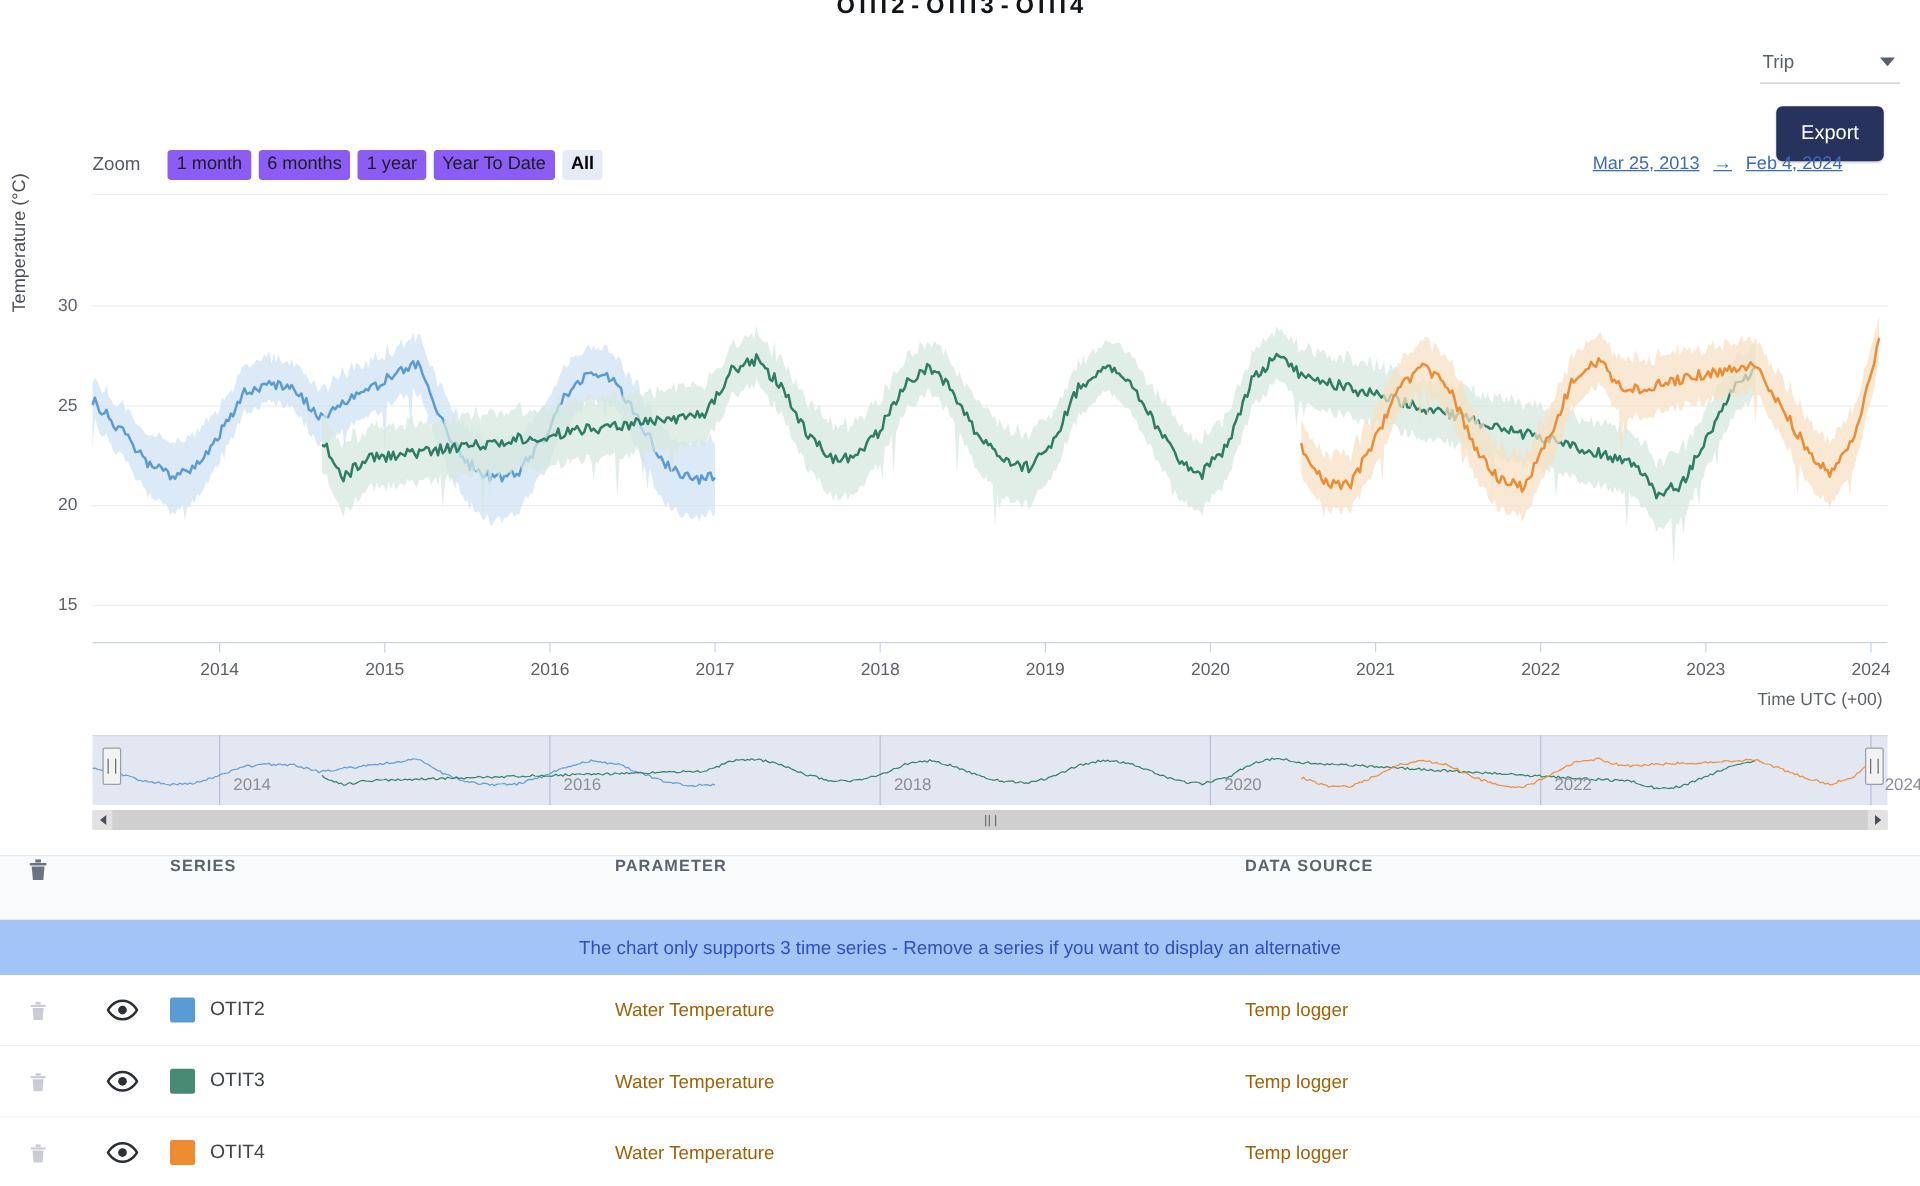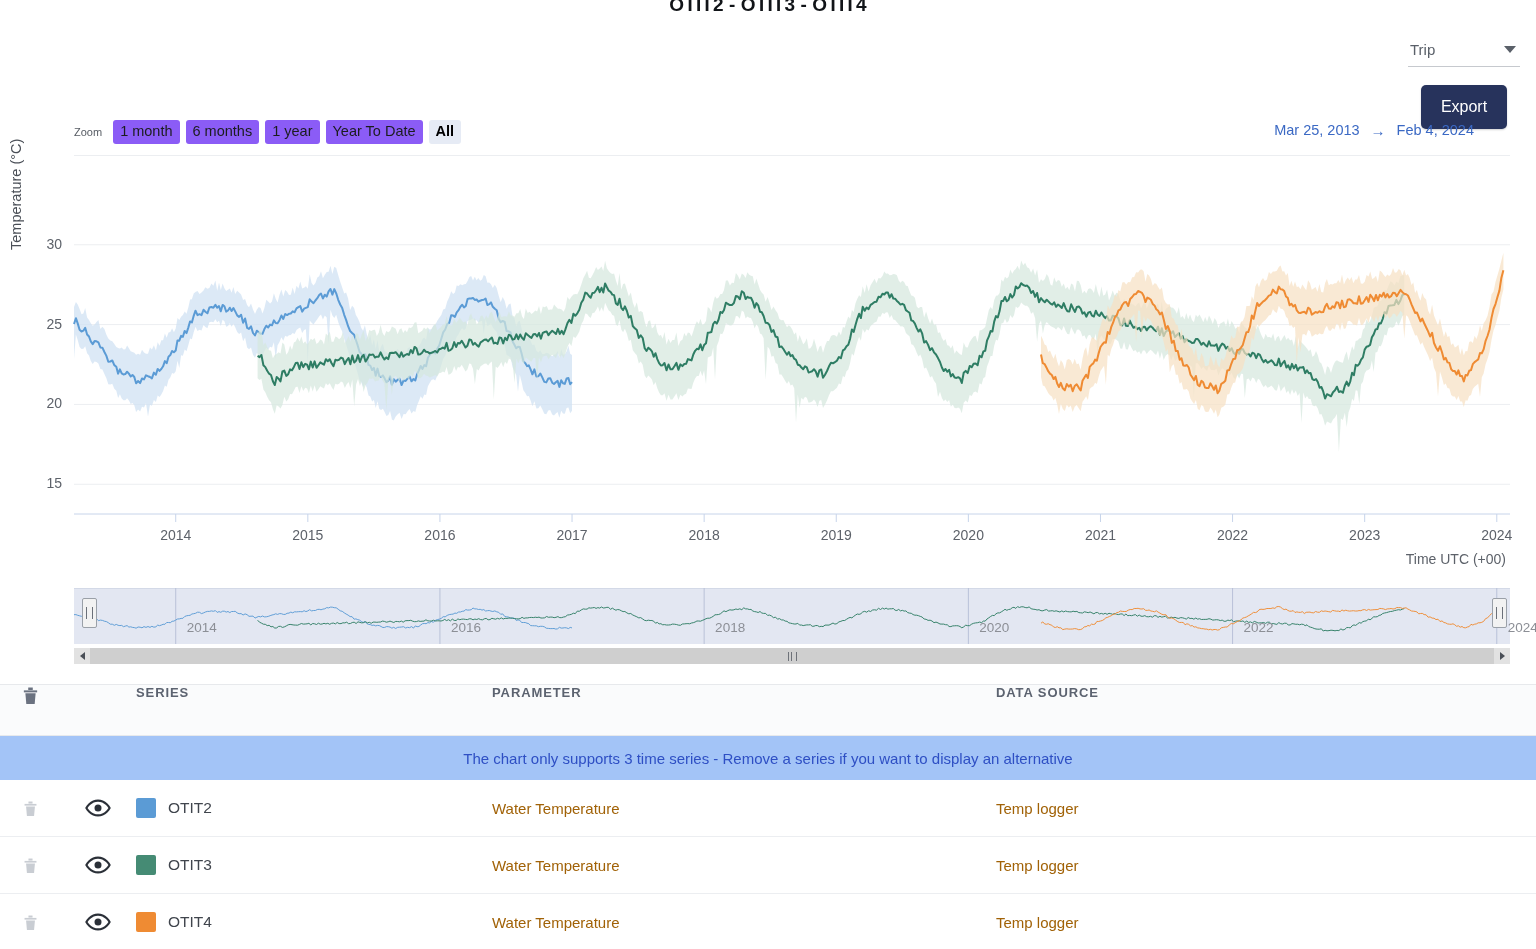--- a/index.html
+++ b/index.html
@@ -51,33 +51,33 @@
   }
 
   
   .range-row {
     position: absolute; top: 120px; left: 0; width: 1536px; height: 26px;
   }
   .zoom-group {
     position: absolute; left: 74px; top: 0;
     display: flex; align-items: center; gap: 6px;
   }
-  .zoom-label { font-size: 11px; color: #565b63; margin-right: 5px; }
+  .zoom-label { font-size: 15px; color: #565b63; margin-right: 16px; }
   .zoom-btn {
     font-size: 14.5px; color: #1b1c1e;
     background: #8b5cf6; border: none; border-radius: 3px;
     padding: 3px 7px 4px 7px; cursor: pointer; line-height: 1.15;
   }
   .zoom-btn.selected {
     background: #e6ebf5; font-weight: 700; color: #000;
   }
   .range-dates {
     position: absolute; right: 62px; top: 2px;
     font-size: 14.5px; color: #3b69c4;
-    display: flex; gap: 11px; cursor: pointer;
+    display: flex; align-items: center; gap: 11px; cursor: pointer; text-decoration: underline;
   }
   .range-dates .arrow { color: #3b69c4; font-size: 15px; }
   .range-sep {
     position: absolute; left: 74px; top: 35px; width: 1436px;
     border-bottom: 1px solid #eceef1;
   }
 
   
   .plot-wrap { position: absolute; left: 0; top: 200px; width: 1536px; height: 380px; }
   .y-title {

